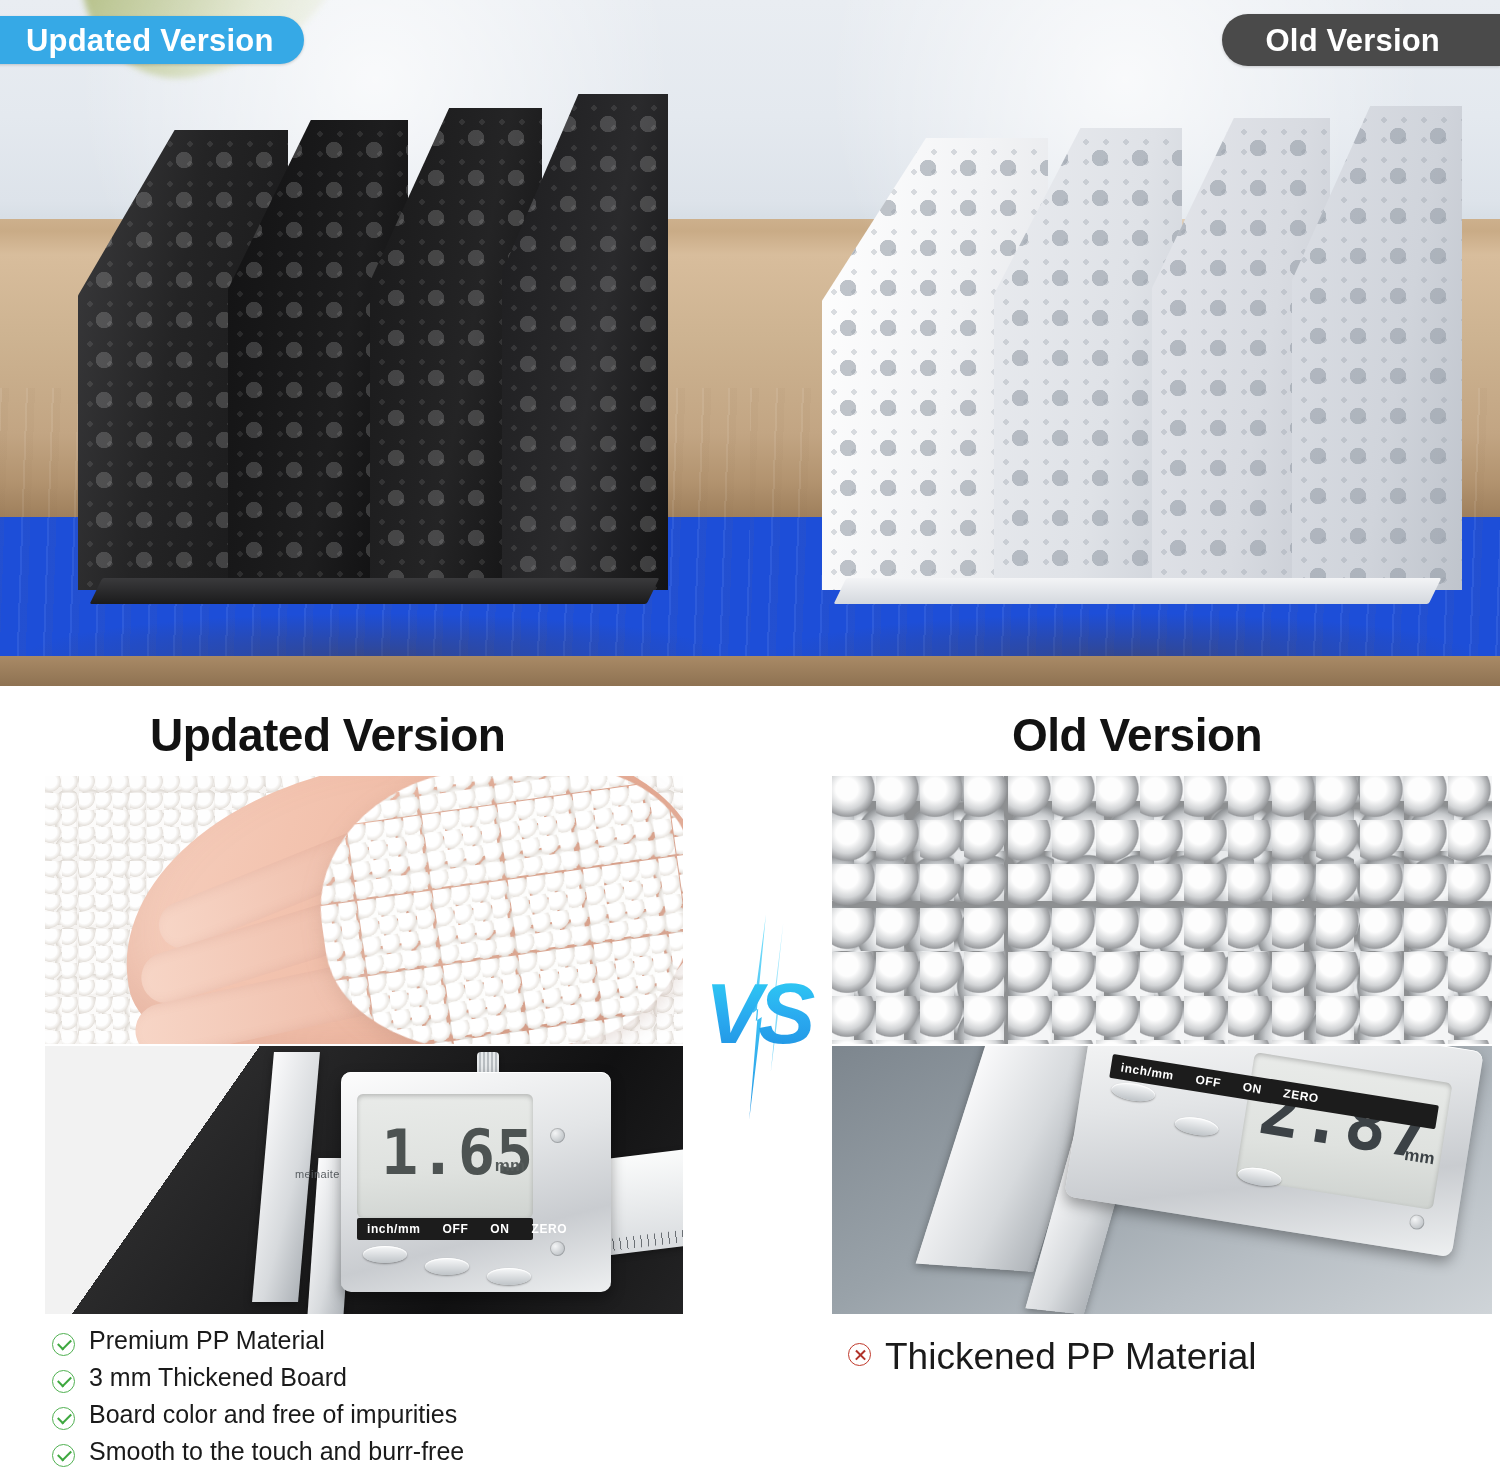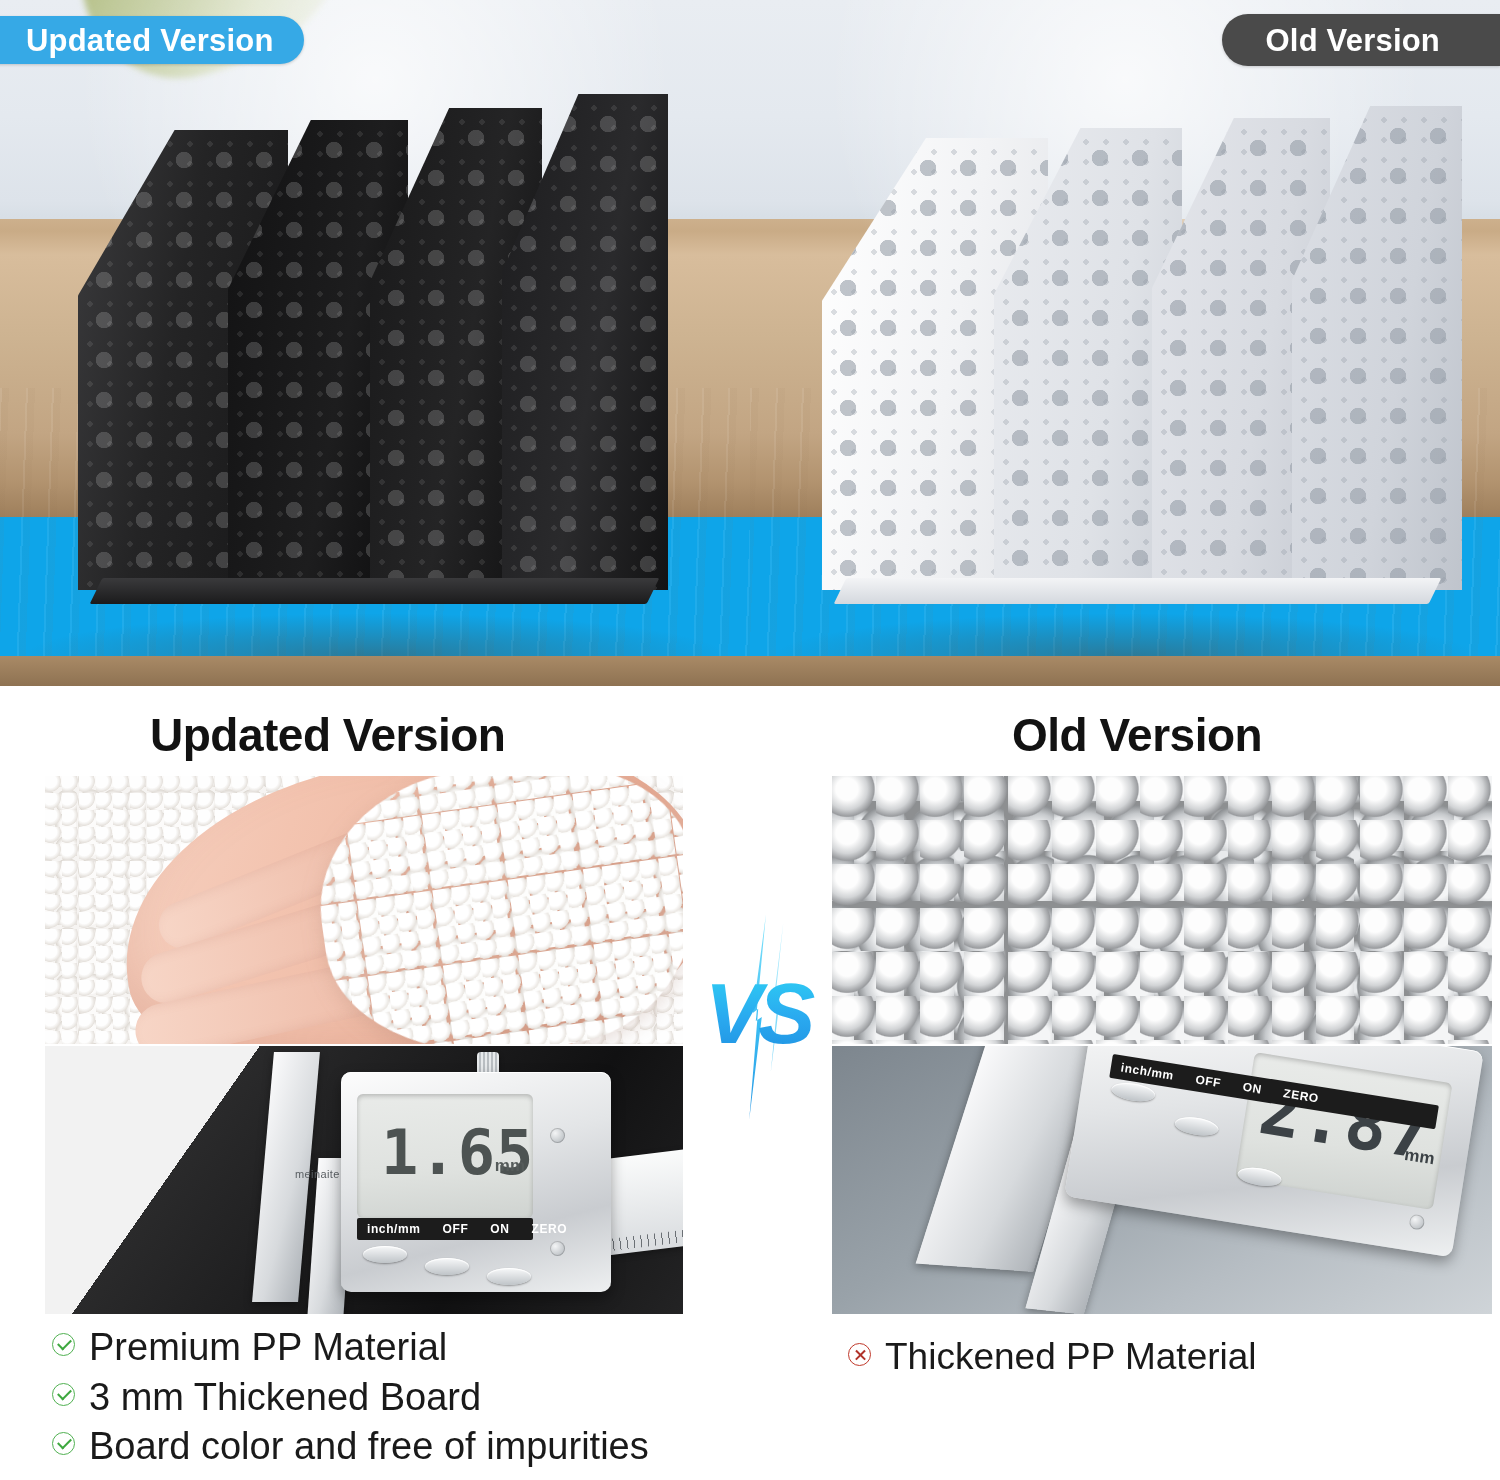--- a/index.html
+++ b/index.html
@@ -1,19 +1,19 @@
 <!DOCTYPE html>
 <html><head>
 <meta charset="utf-8">
 <style>
   * { margin:0; padding:0; box-sizing:border-box; }
   html,body { width:1500px; height:1480px; background:#ffffff; }
   body { font-family:"Liberation Sans", sans-serif; overflow:hidden; }
 
-  .page { position:relative; width:1500px; height:1288px; background:#0ea5e9;text-decoration:underline; }
+  .page { position:relative; width:1500px; height:1288px; background:#1d4ed8;text-decoration:underline; }
 
   
   .hero { position:absolute; left:0; top:0; width:1500px; height:686px; overflow:hidden; }
   .hero-half { position:absolute; top:0; height:686px; width:750px; overflow:hidden; }
   .hero-left { left:0; }
   .hero-right { left:750px; }
 
   
   .scene-bg {
     position:absolute; left:0; top:0; width:100%; height:100%;
@@ -287,21 +287,21 @@
     border-left:2.2px solid #3ea83f; border-bottom:2.2px solid #3ea83f;
     transform:rotate(-45deg);
   }
   .mark.bad::before, .mark.bad::after {
     content:""; position:absolute; left:4.5px; top:10px; width:13px; height:2.2px;
     background:#b0322a;
   }
   .mark.bad::before { transform:rotate(45deg); }
   .mark.bad::after  { transform:rotate(-45deg); }
 
-  .feat-text { font-size:38px; color:#1a1a1a; line-height:1.12; white-space:nowrap; }
+  .feat-text { font-size:25px; color:#1a1a1a; line-height:1.12; white-space:nowrap; }
   .feat-right .feat-text { font-size:37px; }
 </style>
 </head>
 <body>
 
 <div class="page">
 
   <div class="hero">
 
     <div class="hero-half hero-left">

